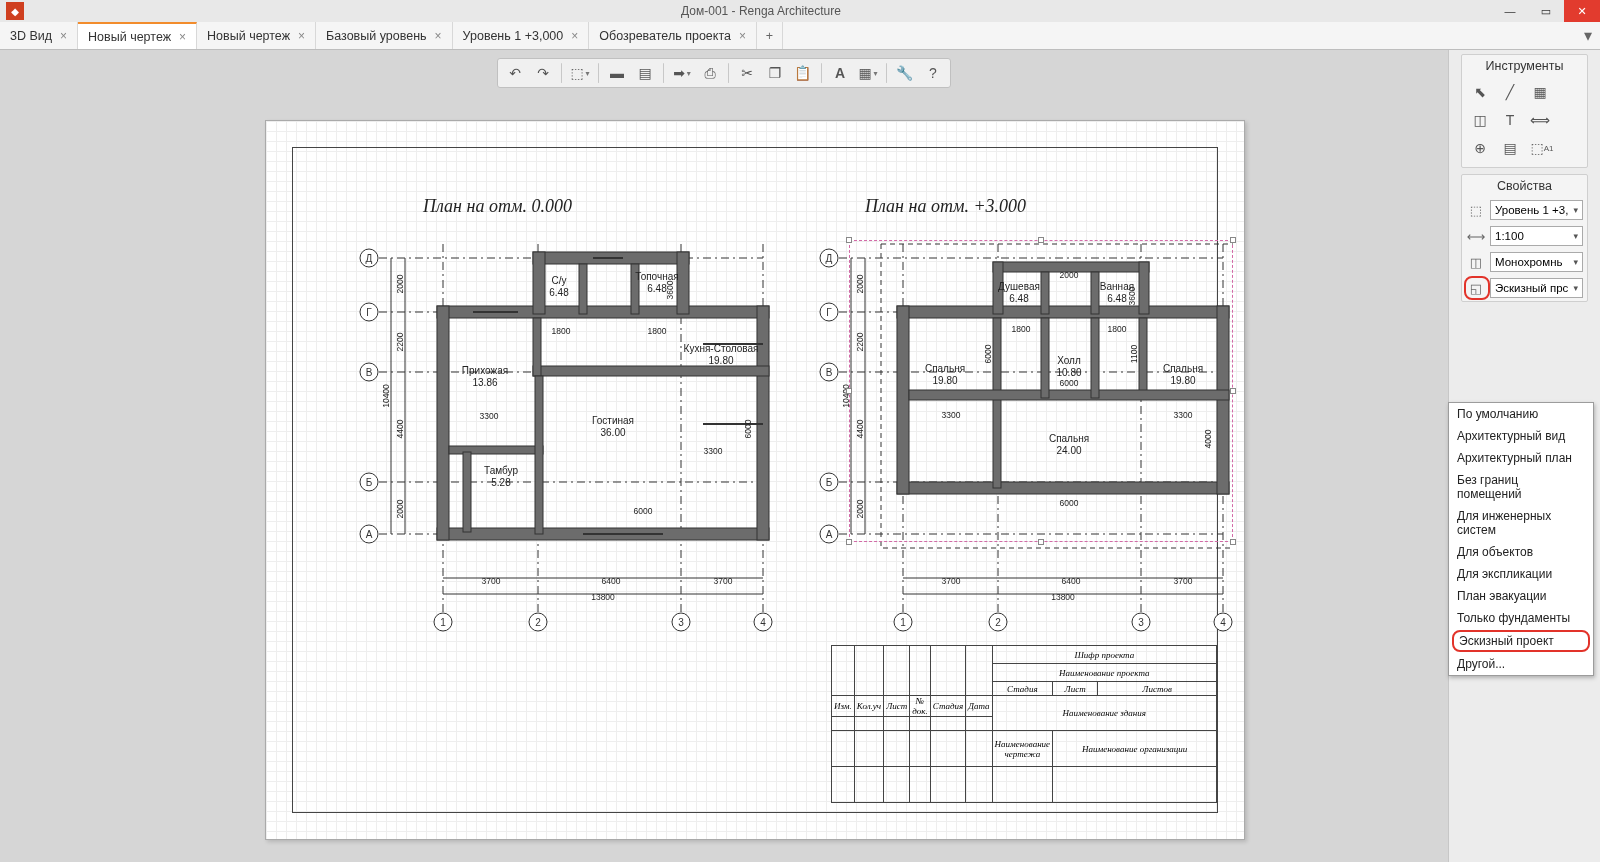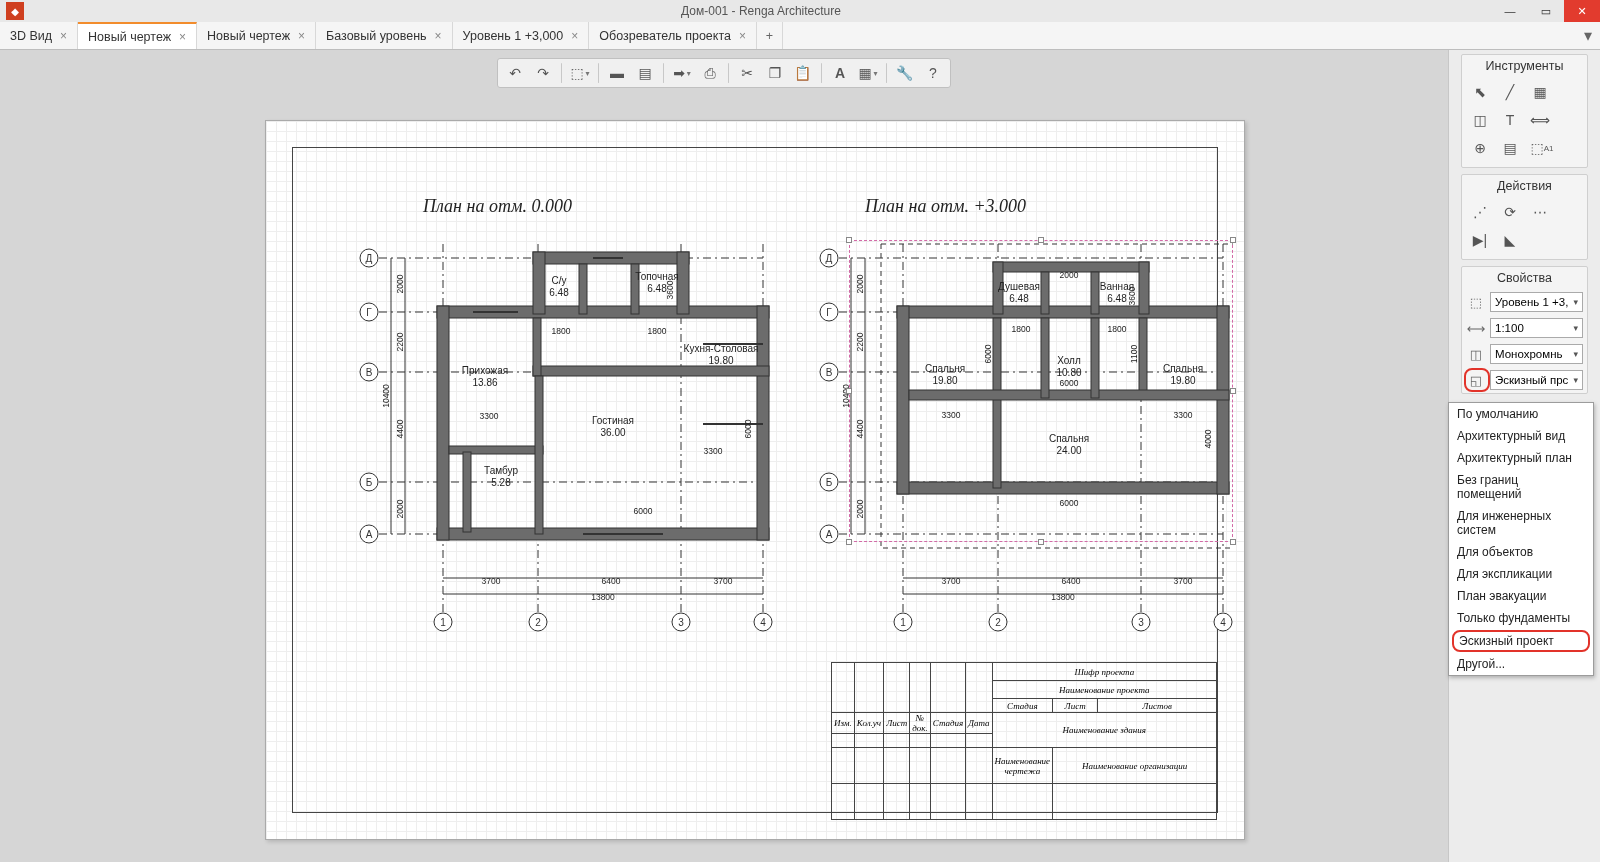--- a/index.html
+++ b/index.html
@@ -47,21 +47,21 @@
 .p1 { left:40px; top:76px; width:440px; height:420px; }
 .p2 { left:500px; top:76px; width:440px; height:420px; }
 .plan svg { width:100%; height:100%; }
 .sel { position:absolute; left:556px; top:92px; width:384px; height:302px; border:1px dashed #d36aa7; }
 .sel .hnd { position:absolute; width:6px; height:6px; background:#fff; border:1px solid #888; }
 .sel .hnd.nw{left:-4px;top:-4px}.sel .hnd.n{left:50%;top:-4px;margin-left:-3px}.sel .hnd.ne{right:-4px;top:-4px}
 .sel .hnd.w{left:-4px;top:50%;margin-top:-3px}.sel .hnd.e{right:-4px;top:50%;margin-top:-3px}
 .sel .hnd.sw{left:-4px;bottom:-4px}.sel .hnd.s{left:50%;bottom:-4px;margin-left:-3px}.sel .hnd.se{right:-4px;bottom:-4px}
 
 
-.tblock { position:absolute; right:0; bottom:0; width:430px; height:150px;padding-left:44px; }
+.tblock { position:absolute; right:0; bottom:17px; width:430px; height:150px;padding-left:44px; }
 .tblock table { width:100%; height:100%; border-collapse:collapse; }
 .tblock td { border:1px solid #444; font-size:9px; font-family:"Comic Sans MS",cursive; font-style:italic; text-align:center; vertical-align:middle; padding:0 2px; }
 
 
 .rightcol { width:152px; background:#ececec; border-left:1px solid #c7c7c7; display:flex; flex-direction:column; gap:6px; padding:4px 8px; }
 .panel { background:#f4f4f4; border:1px solid #cfcfcf; margin:0 4px; border-radius:2px; }
 .panel .phead { text-align:center; font-size:12.5px; padding:4px 0; color:#333; }
 .panel .pbody { display:flex; flex-wrap:wrap; padding:2px 4px 6px; gap:2px; }
 .pbtn { width:28px; height:26px; border:1px solid transparent; display:flex; align-items:center; justify-content:center; font-size:14px; color:#555; border-radius:2px; }
 
@@ -451,30 +451,20 @@
         <div class="pbtn">▦</div>
         <div class="pbtn">◫</div>
         <div class="pbtn">T</div>
         <div class="pbtn">⟺</div>
         <div class="pbtn">⊕</div>
         <div class="pbtn">▤</div>
         <div class="pbtn" style="width:32px">⬚<sub style="font-size:8px">A1</sub></div>
       </div>
     </div>
 
-    <div class="panel">
-      <div class="phead">Действия</div>
-      <div class="pbody">
-        <div class="pbtn">⋰</div>
-        <div class="pbtn">⟳</div>
-        <div class="pbtn">⋯</div>
-        <div class="pbtn">▶|</div>
-        <div class="pbtn">◣</div>
-      </div>
-    </div>
 
     <div class="panel">
       <div class="phead">Свойства</div>
       <div class="proprow">
         <div class="picon">⬚</div>
         <div class="fake-select">
             <span>Уровень 1 +3,</span>
             <span class="dd">▾</span>
           </div>
       </div>

